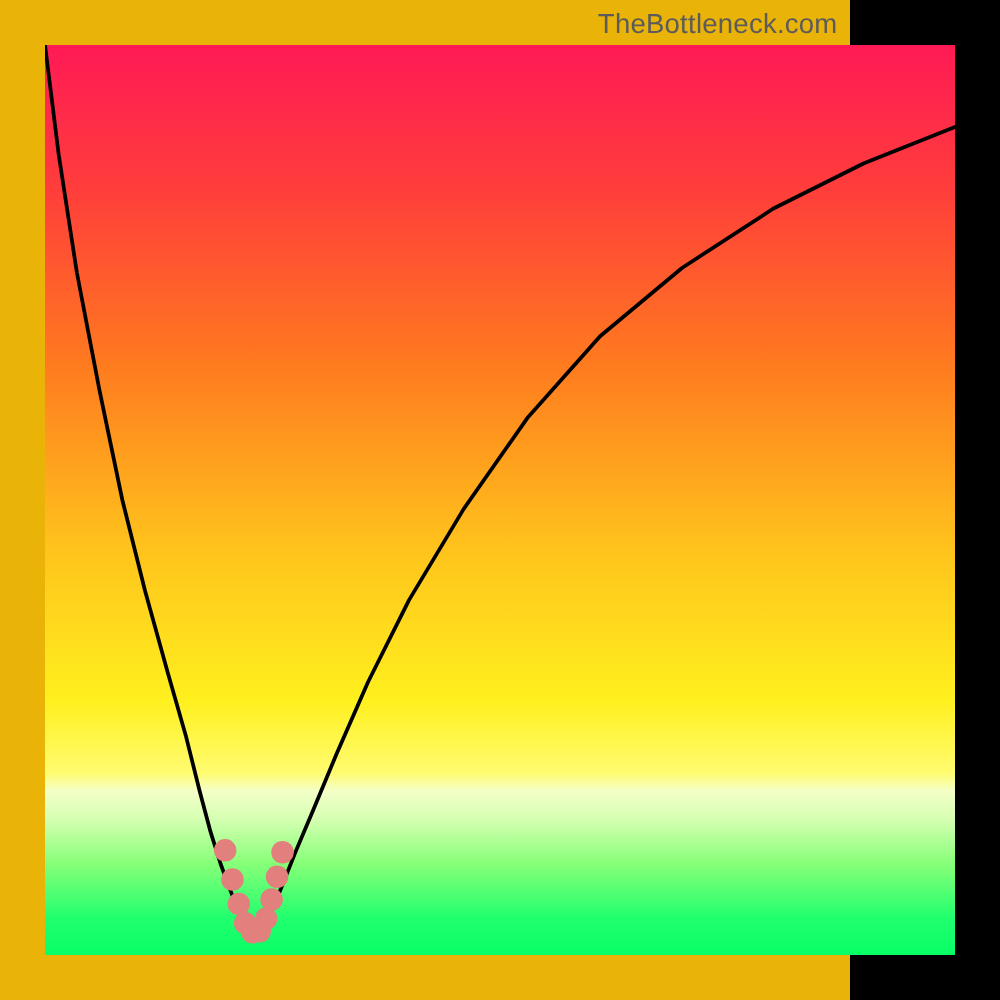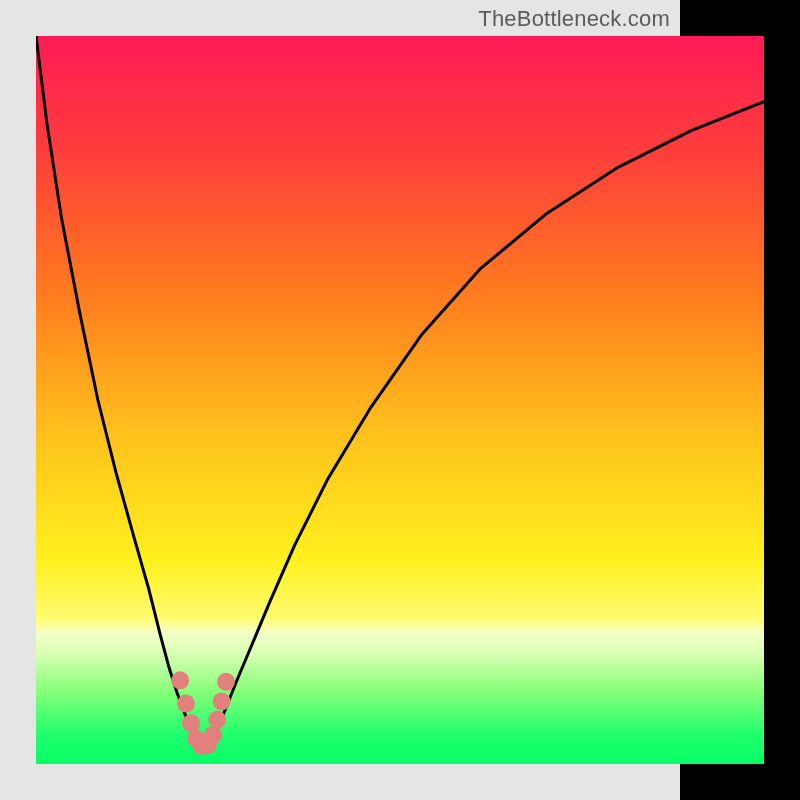--- a/index.html
+++ b/index.html
@@ -10,21 +10,21 @@
     overflow: hidden;
     background: #000;
     font-family: Arial, Helvetica, sans-serif;
   }
   .frame {
     position: absolute;
     left: 0;
     top: 0;
     width: 680px;
     height: 800px;
-    background: #e5e5e5;
+    background: #eab308;
   }
   .plot-area {
     position: absolute;
     left: 36px;
     top: 36px;
     width: 728px;
     height: 728px;
     overflow: hidden;
   }
   .credit {

